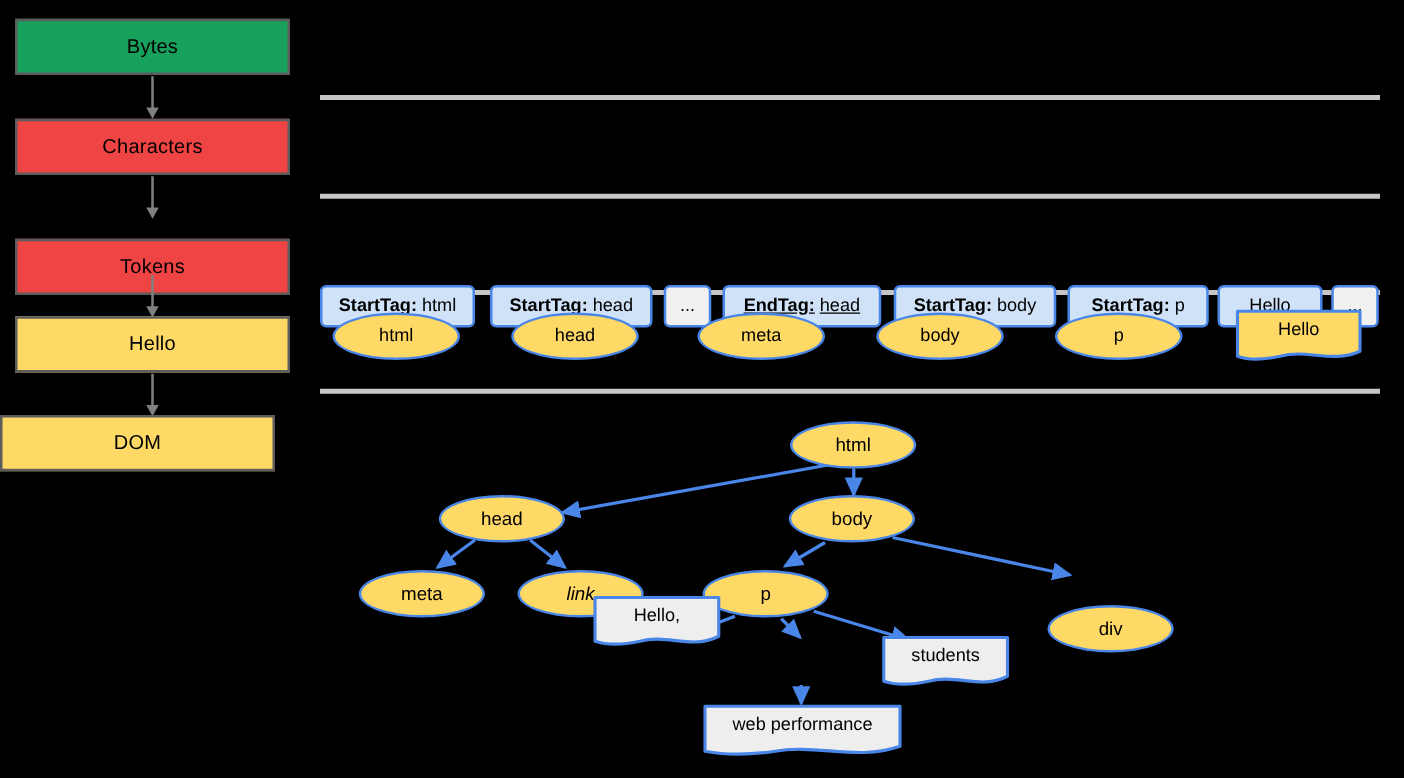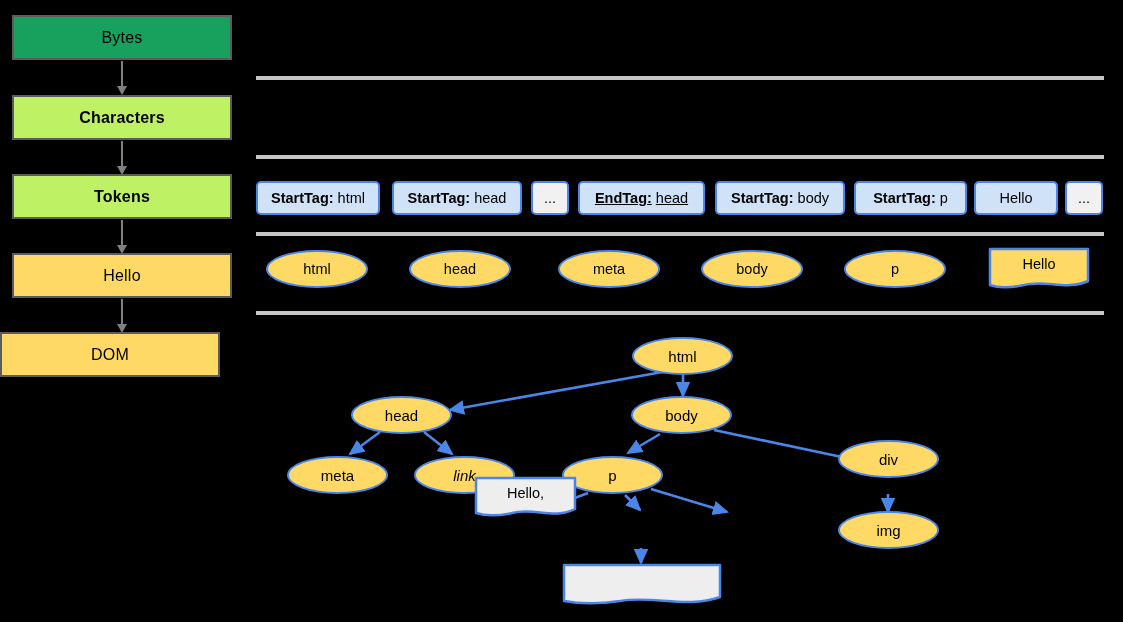--- a/index.html
+++ b/index.html
@@ -5,36 +5,36 @@
   html,body{margin:0;padding:0;background:#000;}
   body{width:1123px;height:622px;overflow:hidden;
        font-family:"Liberation Sans","DejaVu Sans",sans-serif;}
   #stage{position:relative;width:1116px;height:622px;background:#000;}
 
   
   .pbox{position:absolute;box-sizing:border-box;border:2px solid #5c5c5c;
         display:flex;align-items:center;justify-content:center;
         font-size:16px;color:#000;letter-spacing:.2px;}
   .pbox.green{background:#18a05d;}
-  .pbox.blue{background:#bef264;font-weight:bold;}
+  .pbox.blue{background:#ef4444;}
   .pbox.yellow{background:#ffd966;}
 
   .arrow-v{position:absolute;width:2px;background:#808080;}
   .arrow-v::after{content:"";position:absolute;left:-4px;bottom:-8px;
       border-left:5px solid transparent;border-right:5px solid transparent;
       border-top:9px solid #808080;}
 
   
   .sep{position:absolute;height:4px;background:#c6c6c6;}
 
   
   .tok{position:absolute;box-sizing:border-box;height:34px;border:2px solid #4a86e8;
        border-radius:5px;background:#cfe2f8;display:flex;align-items:center;
        justify-content:center;font-size:14.5px;color:#000;white-space:nowrap;
-       padding:0 8px;}
+       padding:0 8px;margin-top:47px;}
   .tok.plain{background:#f1f1f1;}
   .tok b{font-weight:bold;margin-right:4px;}
 
   
   .ell{position:absolute;box-sizing:border-box;border:2.5px solid #4a86e8;
        background:#ffd966;border-radius:50%;display:flex;align-items:center;
        justify-content:center;font-size:14.5px;color:#000;white-space:nowrap;}
 
   
   .docshape{position:absolute;}
@@ -56,21 +56,21 @@
   <div class="pbox green" style="left:12px;top:15px;width:220px;height:45px;">
     <span>Bytes</span>
   </div>
   <div class="arrow-v" style="left:121px;top:61px;height:26px;"></div>
 
   <div class="pbox blue" style="left:12px;top:95px;width:220px;height:45px;">
     <span>Characters</span>
   </div>
   <div class="arrow-v" style="left:121px;top:141px;height:26px;"></div>
 
-  <div class="pbox blue" style="left:12px;top:174px;width:220px;height:45px;">
+  <div class="pbox blue" style="left:12px;top:191px;width:220px;height:45px;">
     <span>Tokens</span>
   </div>
   <div class="arrow-v" style="left:121px;top:220px;height:26px;"></div>
 
   <div class="pbox yellow" style="left:12px;top:253px;width:220px;height:45px;">
     <span>Hello</span>
   </div>
   <div class="arrow-v" style="left:121px;top:299px;height:26px;"></div>
 
   <div class="pbox yellow" style="left:0;top:332px;width:220px;height:45px;">
@@ -167,34 +167,38 @@
   </div>
   <div class="tnode" style="left:287px;top:456px;width:101px;height:38px;">
     <span>meta</span>
   </div>
   <div class="tnode" style="left:414px;top:456px;width:101px;height:38px;font-style:italic;">
     <span>link</span>
   </div>
   <div class="tnode" style="left:562px;top:456px;width:101px;height:38px;">
     <span>p</span>
   </div>
-  <div class="tnode" style="left:838px;top:440px;width:101px;height:38px;">
+  <div class="tnode" style="left:838px;top:484px;width:101px;height:38px;">
     <span>div</span>
-  </div>
-  <div class="tnode" style="left:838px;top:511px;width:101px;height:38px;">
-    <span>img</span>
   </div>
 
   <div class="docshape" style="left:474px;top:476px;width:103px;height:44px;">
     <svg width="103" height="44" viewBox="0 0 103 44">
       <path d="M2,2 H101 V33 C80,44 60,31 38,37 C24,40 11,40 2,37 Z" fill="#eeeeee" stroke="#4a86e8" stroke-width="2.5" stroke-linejoin="round"></path>
     </svg>
     <span class="lbl" style="height:33px;">Hello,</span>
   </div>
 
+  <div class="docshape" style="left:705px;top:508px;width:103px;height:44px;">
+    <svg width="103" height="44" viewBox="0 0 103 44">
+      <path d="M2,2 H101 V33 C80,44 60,31 38,37 C24,40 11,40 2,37 Z" fill="#eeeeee" stroke="#4a86e8" stroke-width="2.5" stroke-linejoin="round"></path>
+    </svg>
+    <span class="lbl" style="height:33px;">students</span>
+  </div>
 
   <div class="docshape" style="left:562px;top:563px;width:160px;height:46px;">
     <svg width="160" height="46" viewBox="0 0 160 46">
       <path d="M2,2 H158 V34 C124,46 92,32 58,38 C38,41 18,41 2,38 Z" fill="#eeeeee" stroke="#4a86e8" stroke-width="2.5" stroke-linejoin="round"></path>
     </svg>
+    <span class="lbl" style="height:34px;">web performance</span>
   </div>
 
 </div>
 
 </body></html>

